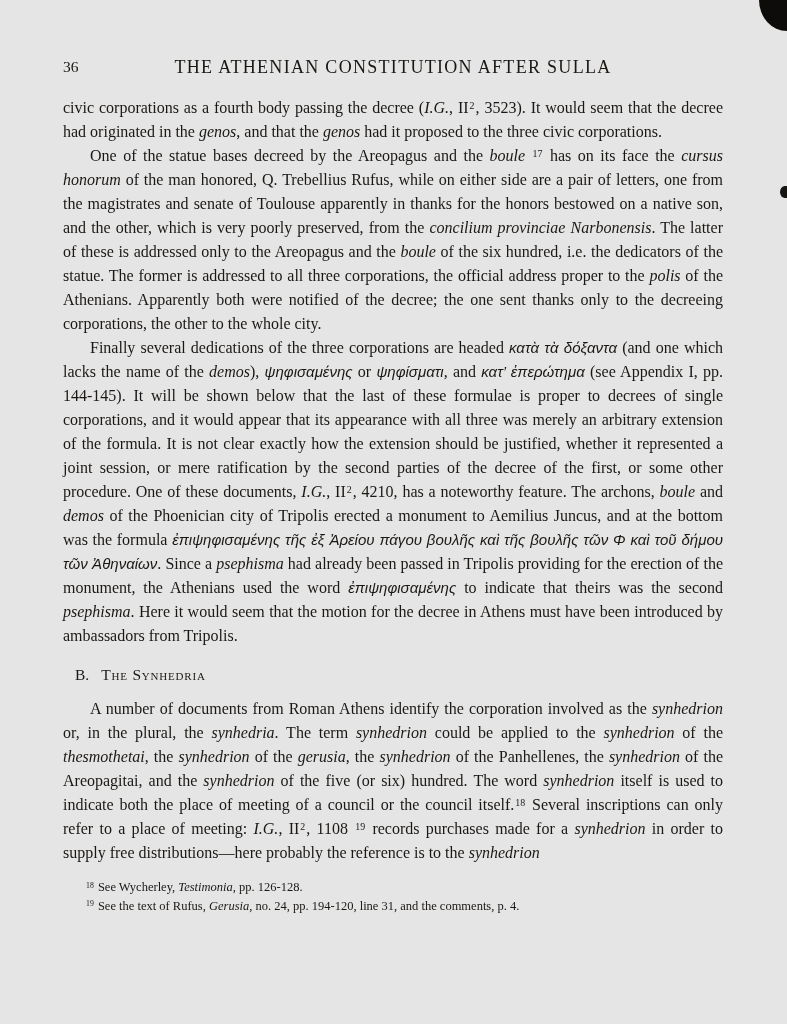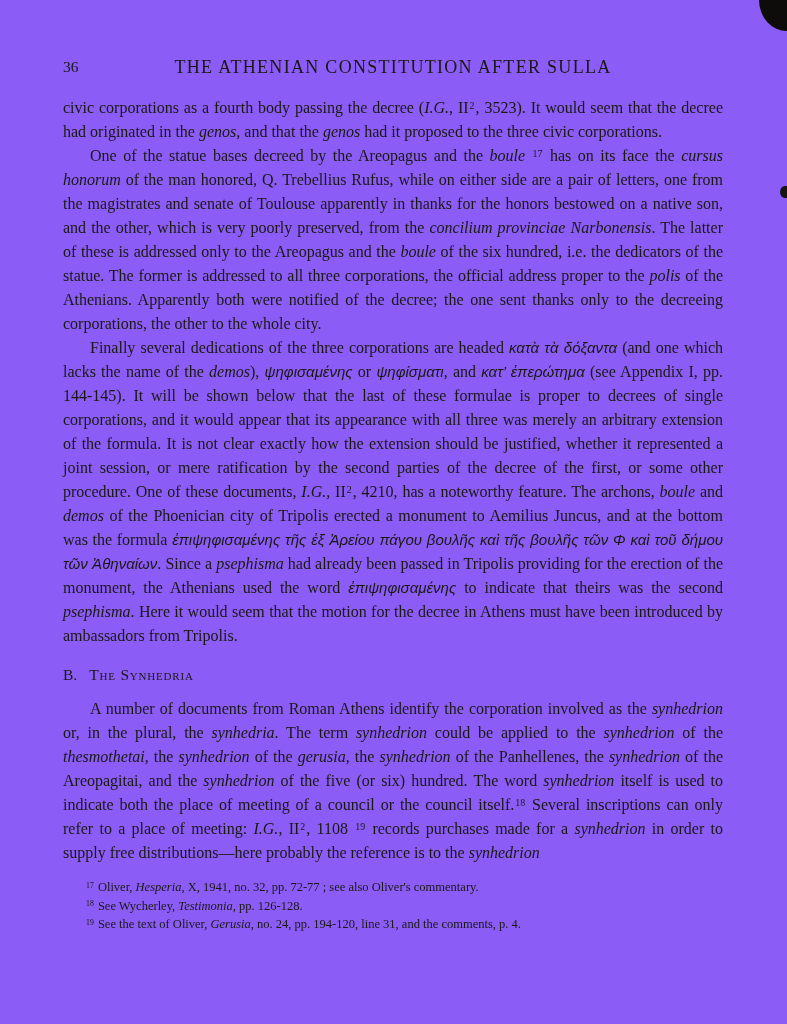--- a/index.html
+++ b/index.html
@@ -5,21 +5,21 @@
   html, body { margin: 0; padding: 0; }
   body {
     background: #d8d5ce;
     font-family: "Liberation Serif", "DejaVu Serif", serif;
   }
   .page {
     position: relative;
     width: 787px;
     height: 1024px;
     margin: 0 auto;
-    background: #8b5cf6;
+    background: #e5e5e5;
     color: #1b1814;
     overflow: hidden;
   }
   .scan-corner {
     position: absolute;
     top: 0; right: 0;
     width: 28px; height: 31px;
     background: #0d0c0a;
     border-bottom-left-radius: 100% 100%;
   }
@@ -64,21 +64,21 @@
   .run-g { font-family: Liberation Sans, sans-serif; font-style: italic; font-size: 94%; }
   sup {
     font-size: 62%;
     line-height: 0;
     vertical-align: baseline;
     position: relative;
     top: -0.45em;
     margin: 0 1px;
   }
   h2.secthead {
-    margin: 15px 0 10px 0;
+    margin: 15px 0 10px 12px;
     font-size: 15.5px;
     font-weight: normal;
     line-height: 24px;
   }
   h2.secthead .label { margin-right: 12px; }
   h2.secthead .sc {
     font-variant: small-caps;
     letter-spacing: 0.8px;
   }
   .footnotes {
@@ -113,19 +113,18 @@
       <p class="indent"><span>Finally several dedications of the three corporations are headed </span><span class="run-g">κατὰ τὰ δόξαντα</span><span> (and one which lacks the name of the </span><span class="run-i">demos</span><span>), </span><span class="run-g">ψηφισαμένης</span><span> or </span><span class="run-g">ψηφίσματι</span><span>, and </span><span class="run-g">κατ’ ἐπερώτημα</span><span> (see Appendix I, pp. 144-145). It will be shown below that the last of these formulae is proper to decrees of single corporations, and it would appear that its appearance with all three was merely an arbitrary extension of the formula. It is not clear exactly how the extension should be justified, whether it represented a joint session, or mere ratification by the second parties of the decree of the first, or some other procedure. One of these documents, </span><span class="run-i">I.G.</span><span>, II</span><sup>2</sup><span>, 4210, has a noteworthy feature. The archons, </span><span class="run-i">boule</span><span> and </span><span class="run-i">demos</span><span> of the Phoenician city of Tripolis erected a monument to Aemilius Juncus, and at the bottom was the formula </span><span class="run-g">ἐπιψηφισαμένης τῆς ἐξ Ἀρείου πάγου βουλῆς καὶ τῆς βουλῆς τῶν Φ καὶ τοῦ δήμου τῶν Ἀθηναίων</span><span>. Since a </span><span class="run-i">psephisma</span><span> had already been passed in Tripolis providing for the erection of the monument, the Athenians used the word </span><span class="run-g">ἐπιψηφισαμένης</span><span> to indicate that theirs was the second </span><span class="run-i">psephisma</span><span>. Here it would seem that the motion for the decree in Athens must have been introduced by ambassadors from Tripolis.</span></p>
 
       <h2 class="secthead">
         <span class="label">B.</span><span class="sc">The Synhedria</span>
       </h2>
 
       <p class="indent"><span>A number of documents from Roman Athens identify the corporation involved as the </span><span class="run-i">synhedrion</span><span> or, in the plural, the </span><span class="run-i">synhedria</span><span>. The term </span><span class="run-i">synhedrion</span><span> could be applied to the </span><span class="run-i">synhedrion</span><span> of the </span><span class="run-i">thesmothetai</span><span>, the </span><span class="run-i">synhedrion</span><span> of the </span><span class="run-i">gerusia</span><span>, the </span><span class="run-i">synhedrion</span><span> of the Panhellenes, the </span><span class="run-i">synhedrion</span><span> of the Areopagitai, and the </span><span class="run-i">synhedrion</span><span> of the five (or six) hundred. The word </span><span class="run-i">synhedrion</span><span> itself is used to indicate both the place of meeting of a council or the council itself.</span><sup>18</sup><span> Several inscriptions can only refer to a place of meeting: </span><span class="run-i">I.G.</span><span>, II</span><sup>2</sup><span>, 1108 </span><sup>19</sup><span> records purchases made for a </span><span class="run-i">synhedrion</span><span> in order to supply free distributions—here probably the reference is to the </span><span class="run-i">synhedrion</span></p>
     </div>
 
     <div class="footnotes">
-      <p><sup>17</sup><span> Oliver, </span><span class="run-i">Hesperia</span><span>, X, 1941, no. 32, pp. 72-77 ; see also Oliver's commentary.</span></p>
       <p><sup>18</sup><span> See Wycherley, </span><span class="run-i">Testimonia</span><span>, pp. 126-128.</span></p>
-      <p><sup>19</sup><span> See the text of Oliver, </span><span class="run-i">Gerusia</span><span>, no. 24, pp. 194-120, line 31, and the comments, p. 4.</span></p>
+      <p><sup>19</sup><span> See the text of Rufus, </span><span class="run-i">Gerusia</span><span>, no. 24, pp. 194-120, line 31, and the comments, p. 4.</span></p>
     </div>
 
   </div>
 </div>
 
 </body></html>

